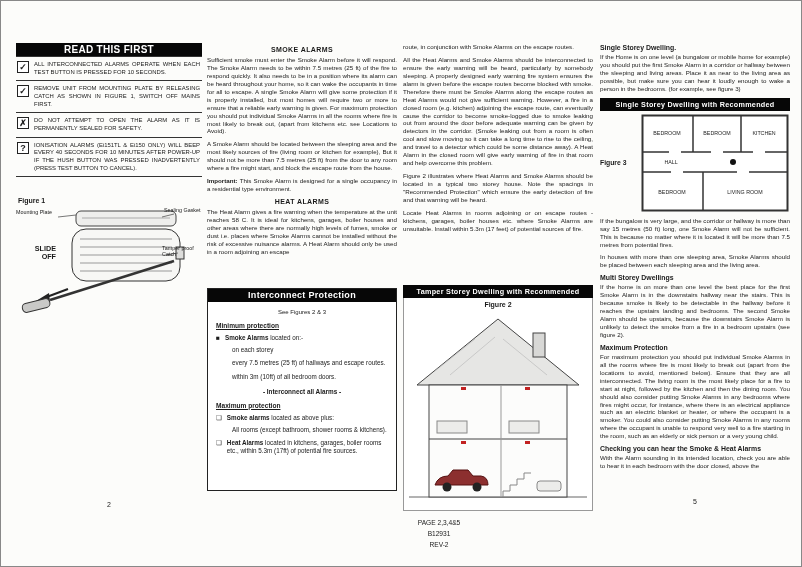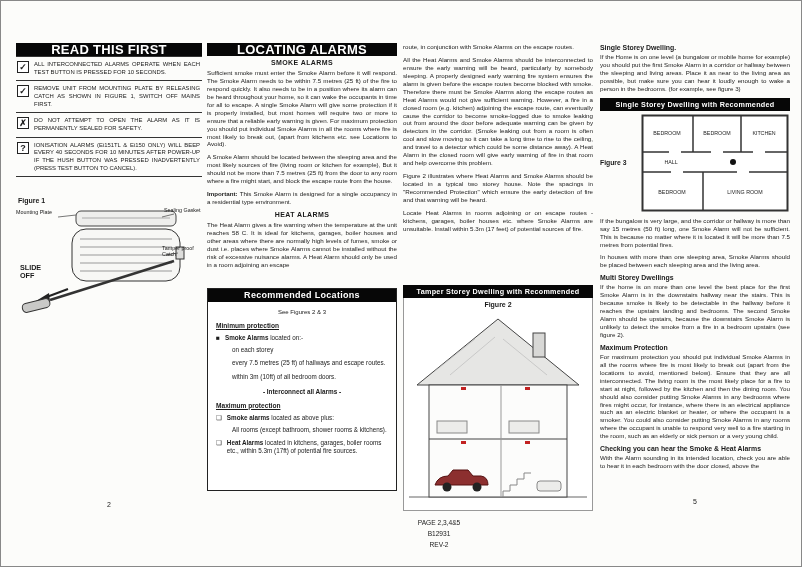--- a/index.html
+++ b/index.html
@@ -1,21 +1,21 @@
 <!DOCTYPE html>
 <html><head>
 <meta charset="utf-8">
 <style>
   * { margin:0; padding:0; box-sizing:border-box; }
   html,body { width:802px; height:567px; }
   body { background:#e9e9e7; font-family:"Liberation Sans", sans-serif; color:#1a1a1a; }
   .page { position:relative; width:802px; height:567px; background:#fcfcfa; border:1px solid #888; overflow:hidden; }
 
   .bar { background:#070707; color:#fff; font-weight:bold; text-align:center;
-         font-size:13px; line-height:13px; height:13px; letter-spacing:.3px; }
+         font-size:10px; line-height:13px; height:13px; letter-spacing:.3px; }
   .bar.small { font-size:7.2px; }
 
   .body-text p { font-size:6.2px; line-height:1.28; text-align:justify; margin:0 0 5px; }
   h4.subhead { font-size:7px; text-align:center; margin:3px 0 3px; font-weight:bold; letter-spacing:.4px; }
   .rheading { font-size:6.9px; font-weight:bold; margin:1px 0 2px; }
 
   #col1 { position:absolute; left:15px; top:42px; width:186px; }
   #col2-text { position:absolute; left:206px; top:42px; width:190px; }
   #col2-box  { position:absolute; left:206px; top:287px; width:190px; height:203px; border:1px solid #222; background:#fff; }
   #col3-text { position:absolute; left:402px; top:42px; width:190px; }
@@ -94,35 +94,34 @@
       <line x1="146" y1="16" x2="158" y2="13" stroke="#555" stroke-width="0.8"></line>
       <line x1="150" y1="54" x2="162" y2="52" stroke="#555" stroke-width="0.8"></line>
       <path d="M52 88 L28 97" stroke="#222" stroke-width="2"></path>
       <polygon points="20,100 33,92 34,101" fill="#222"></polygon>
       <rect x="6" y="100" width="28" height="9" rx="4" transform="rotate(-14 20 104)" fill="#c9c9c7" stroke="#333"></rect>
       <line x1="34" y1="99" x2="158" y2="60" stroke="#333" stroke-width="2.5"></line>
     </svg>
     <span class="f1-lab" style="left:0;top:12px;width:42px;">Mounting Plate</span>
     <span class="f1-lab" style="left:148px;top:10px;width:38px;">Sealing Gasket</span>
     <span class="f1-lab" style="left:146px;top:48px;width:40px;">Tamper proof Catch</span>
-    <span class="f1-slide" style="left:4px;top:67px;width:36px;">SLIDE OFF</span>
+    <span class="f1-slide" style="left:4px;top:48px;width:36px;text-align:right;">SLIDE OFF</span>
   </div>
 
   <div id="col2-text" class="body-text">
-    <div class="bar">LOCATING ALARMS</div>
     <h4 class="subhead">SMOKE ALARMS</h4>
     <p>Sufficient smoke must enter the Smoke Alarm before it will respond. The Smoke Alarm needs to be within 7.5 metres (25 ft) of the fire to respond quickly. It also needs to be in a position where its alarm can be heard throughout your home, so it can wake the occupants in time for all to escape. A single Smoke Alarm will give some protection if it is properly installed, but most homes will require two or more to ensure that a reliable early warning is given. For maximum protection you should put individual Smoke Alarms in all the rooms where fire is most likely to break out, (apart from kitchens etc. see Locations to Avoid).</p>
     <p>A Smoke Alarm should be located between the sleeping area and the most likely sources of fire (living room or kitchen for example), But it should not be more than 7.5 metres (25 ft) from the door to any room where a fire might start, and block the escape route from the house.</p>
     <p><b>Important:</b> <span>This Smoke Alarm is designed for a single occupancy in a residential type environment.</span></p>
     <h4 class="subhead">HEAT ALARMS</h4>
     <p>The Heat Alarm gives a fire warning when the temperature at the unit reaches 58 C. It is ideal for kitchens, garages, boiler houses and other areas where there are normally high levels of fumes, smoke or dust i.e. places where Smoke Alarms cannot be installed without the risk of excessive nuisance alarms. A Heat Alarm should only be used in a room adjoining an escape</p>
   </div>
 
   <div id="col2-box">
-    <div class="bar" style="font-size:9px;">Recommended Locations</div>
+    <div class="bar" style="font-size:9px;">Interconnect Protection</div>
     <div class="rec-inner">
       <div class="rec-see">See Figures 2 &amp; 3</div>
       <div class="rec-ul">Minimum protection</div>
       <div class="rec-item">
         <span class="marker">■</span>
         <span><b>Smoke Alarms</b><span> located on:-</span></span>
       </div>
       <div class="rec-sub">on each storey</div>
       <div class="rec-sub">every 7.5 metres (25 ft) of hallways and escape routes.</div>
       <div class="rec-sub">within 3m (10ft) of all bedroom doors.</div>

